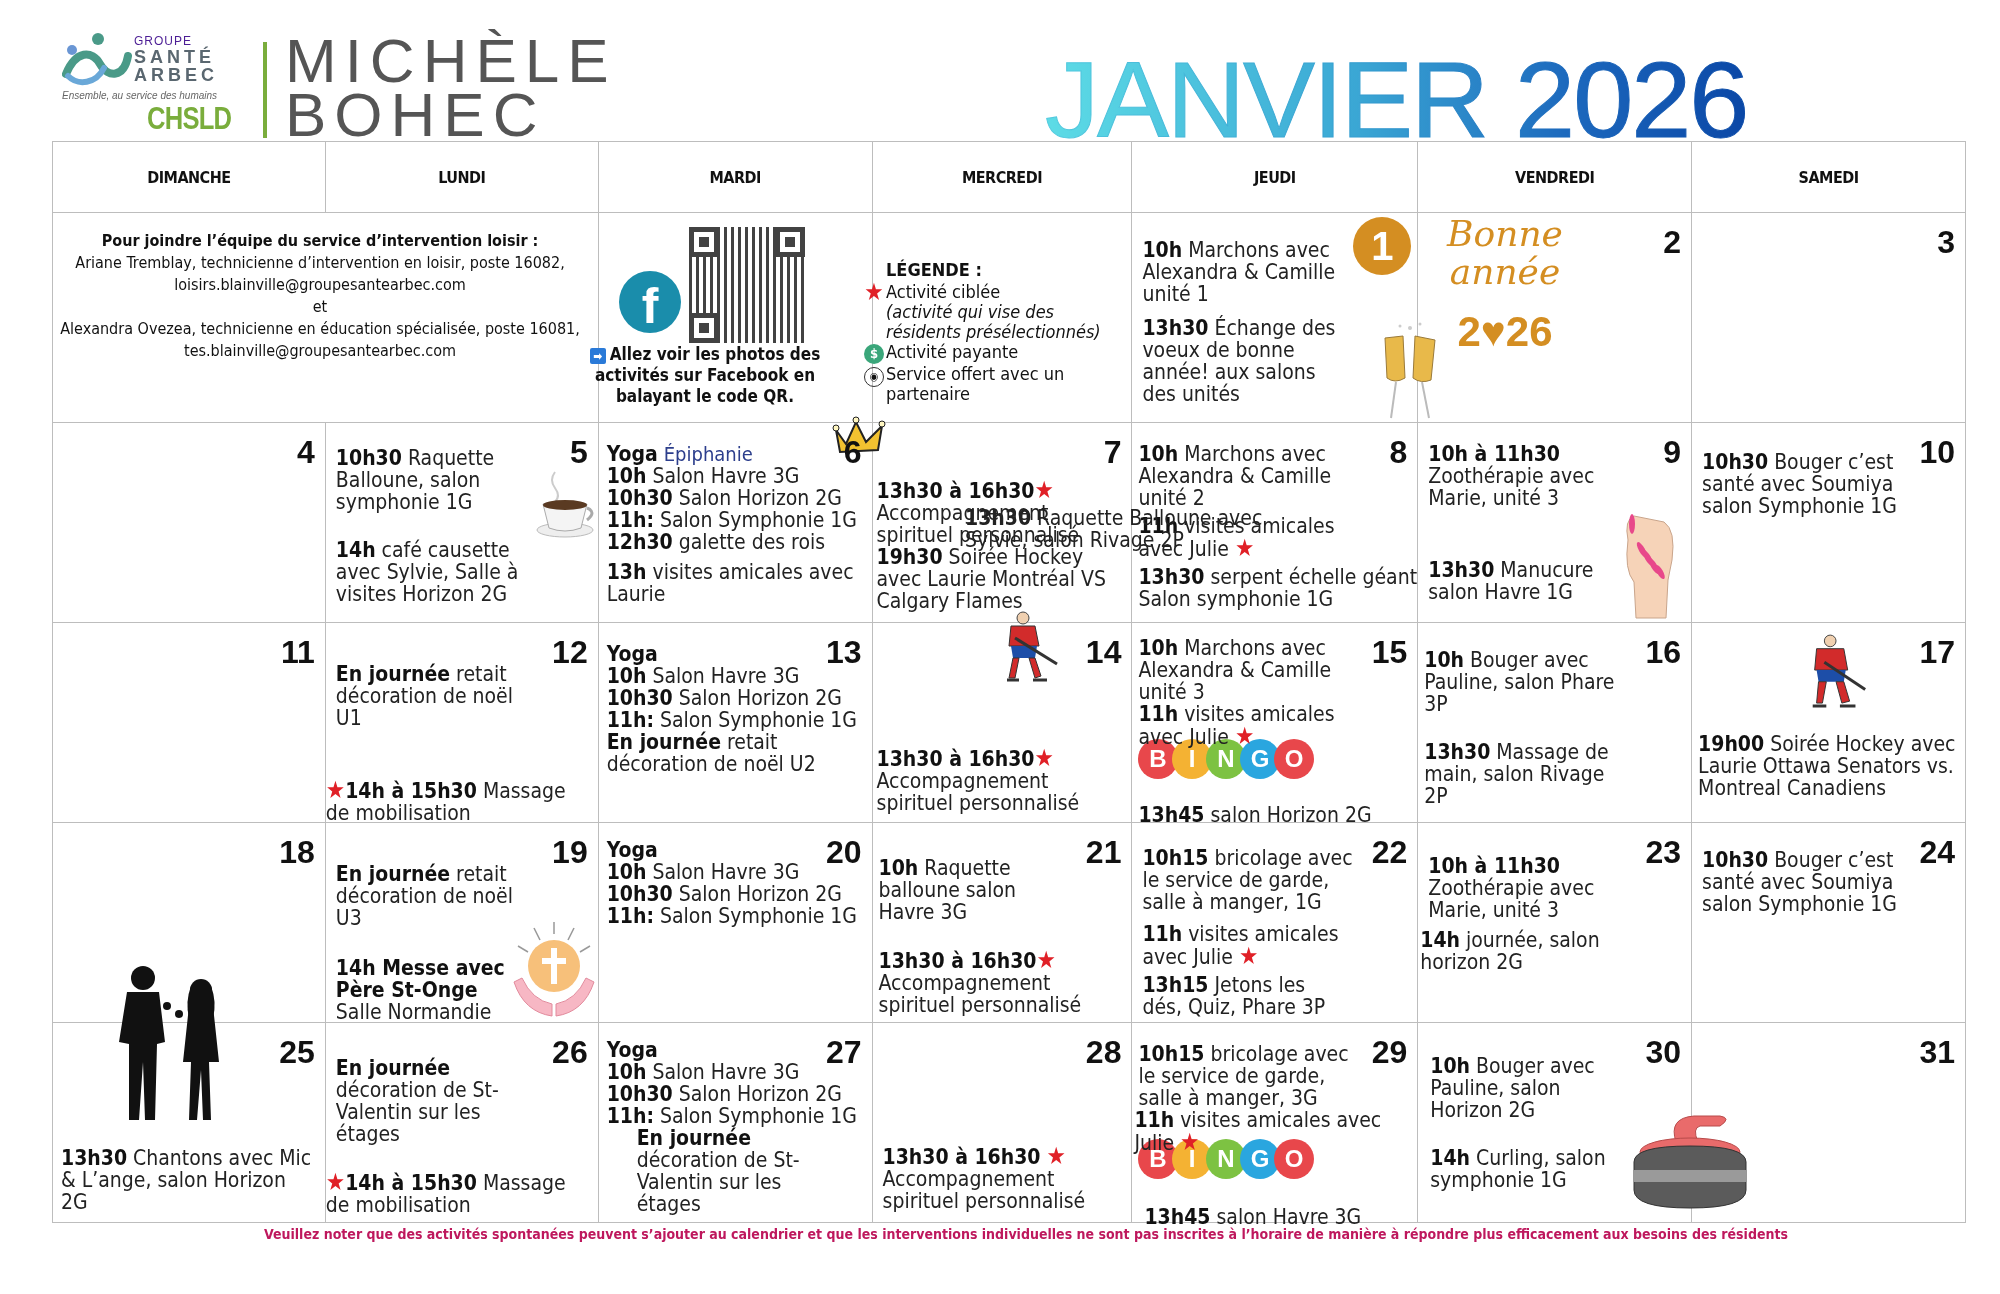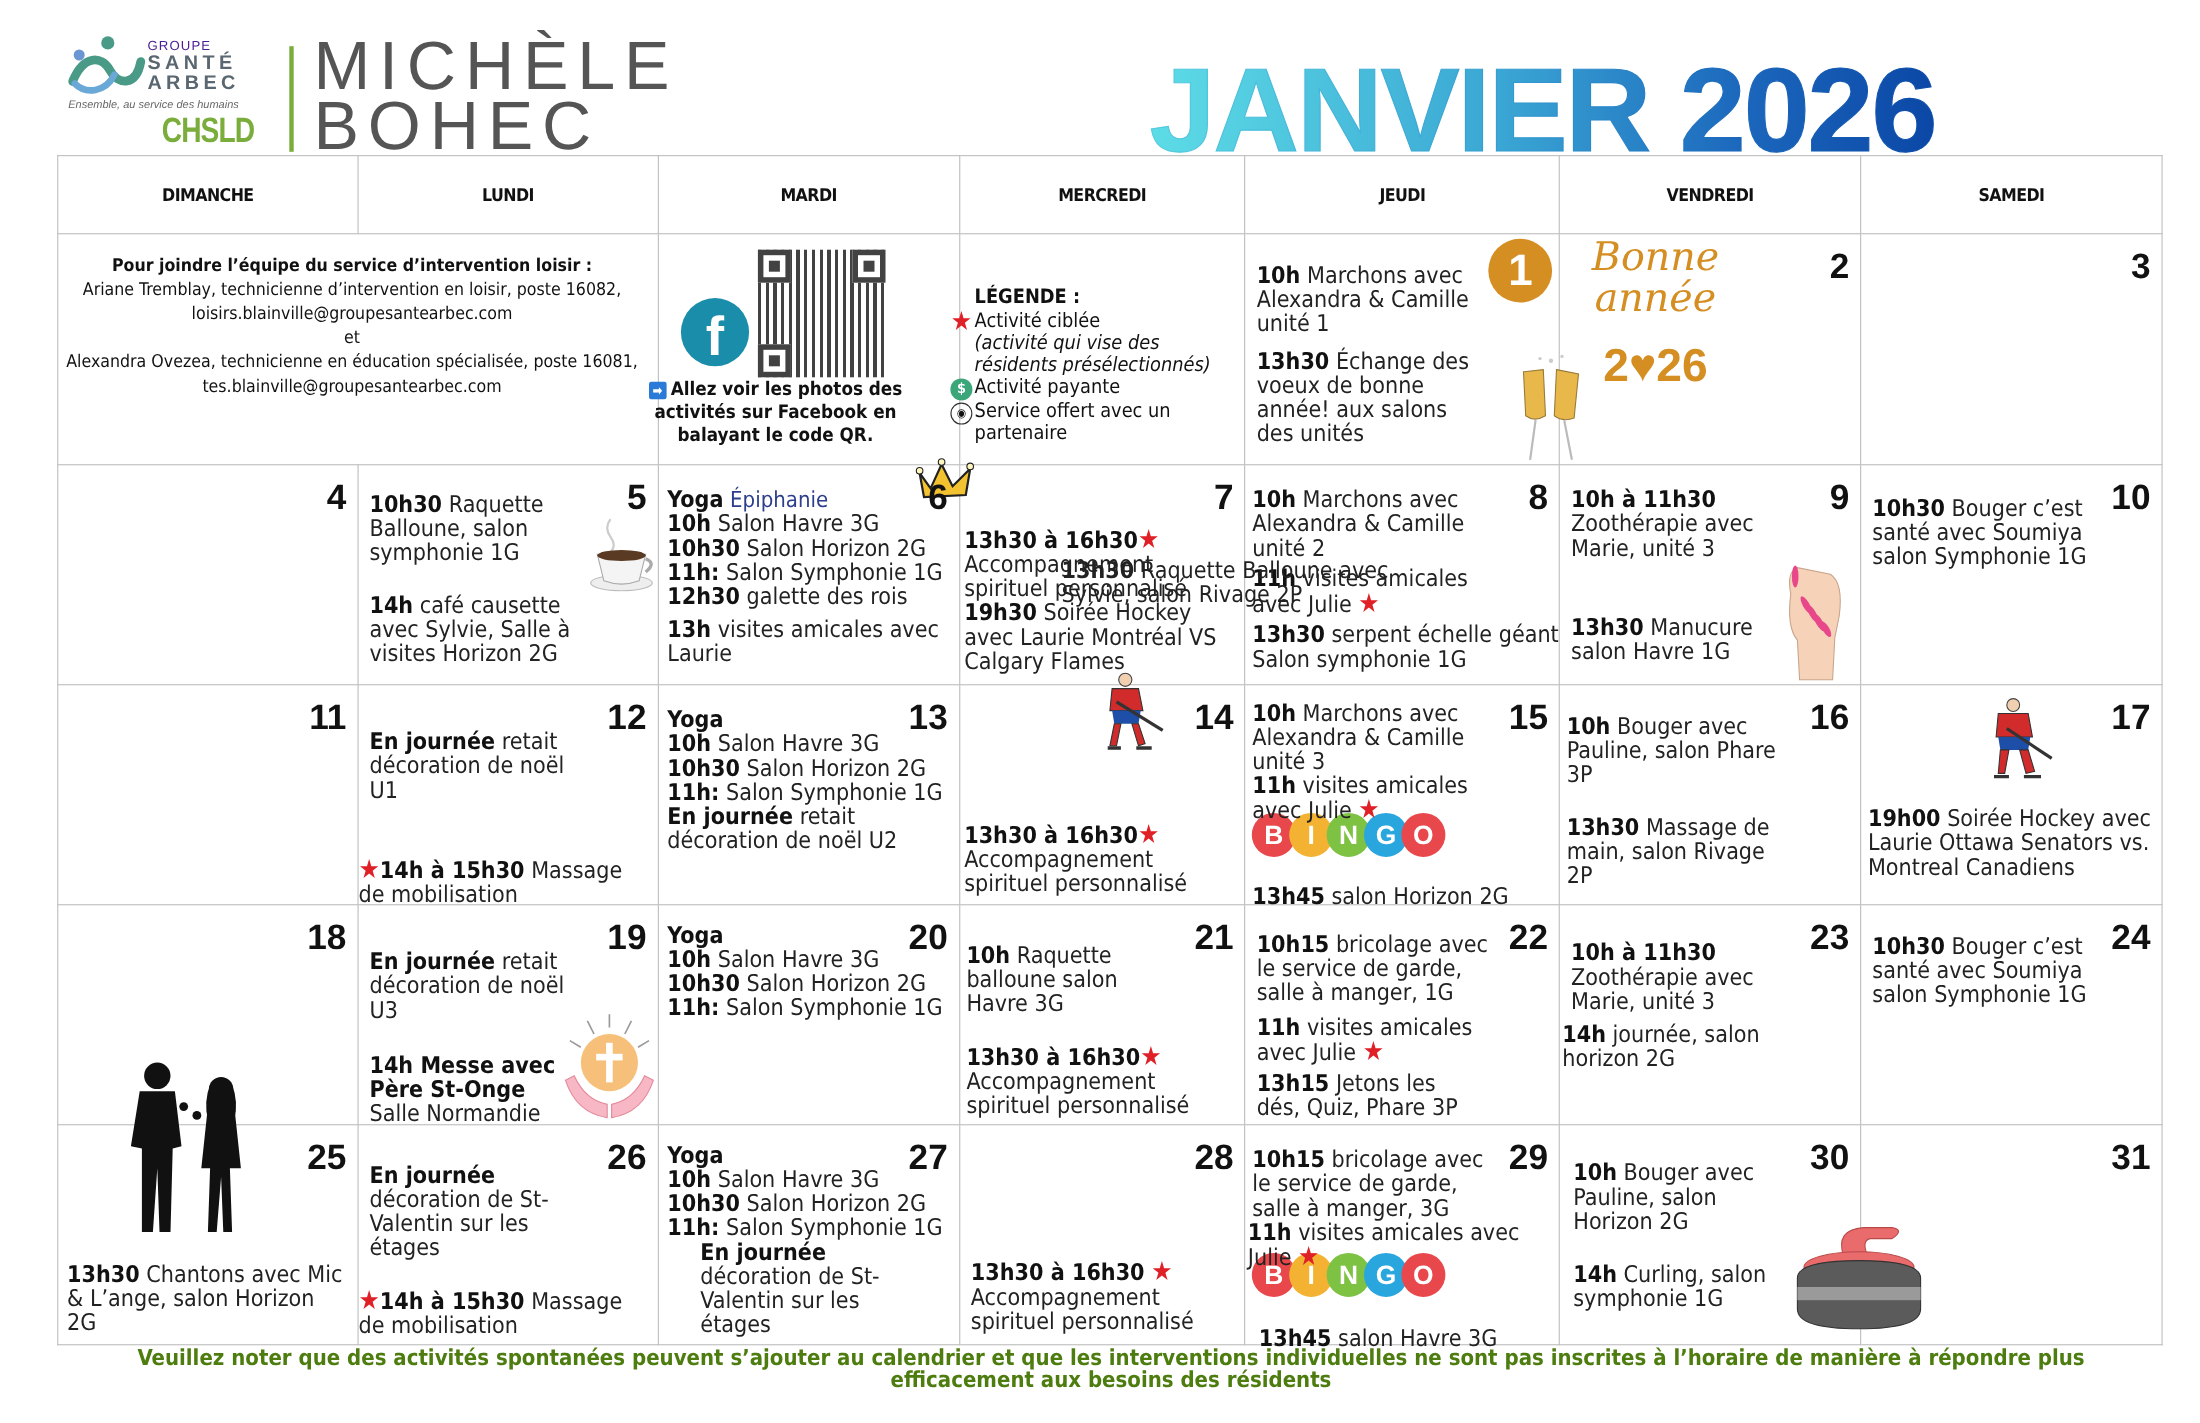--- a/index.html
+++ b/index.html
@@ -11,21 +11,21 @@
   .logo-mark { position: absolute; left: 0; top: 4px; width: 70px; height: 56px; }
   .logo-groupe { position: absolute; left: 72px; top: 6px; font-size: 12px; color: #4c1d95; letter-spacing: 1px; font-family: "Liberation Sans", sans-serif; }
   .logo-sante, .logo-arbec { position: absolute; left: 72px; font-size: 18px; font-weight: bold; color: #5a6770; letter-spacing: 4px; font-family: "Liberation Sans", sans-serif; line-height: 18px; }
   .logo-sante { top: 20px; }
   .logo-arbec { top: 38px; }
   .logo-tagline { position: absolute; left: 0; top: 62px; font-size: 10px; font-style: italic; color: #666; white-space: nowrap; font-family: "Liberation Sans", sans-serif; }
   .logo-chsld { position: absolute; left: 85px; top: 72px; font-size: 32px; font-weight: bold; color: #7aad3c; letter-spacing: -1px; font-family: "Liberation Sans Narrow", "Liberation Sans", sans-serif; transform: scaleX(0.8); transform-origin: left; }
   .logo-divider { position: absolute; left: 263px; top: 42px; width: 4px; height: 96px; background: #7aad3c; }
   .facility-name { position: absolute; left: 285px; top: 34px; font-family: "Liberation Sans", sans-serif; font-size: 62px; color: #555; letter-spacing: 8px; line-height: 54px; font-weight: 300; }
 
-  .month-title { position: absolute; left: 1045px; top: 50px; font-family: "Liberation Sans", "DejaVu Sans", sans-serif; font-weight: 700; font-size: 108px; line-height: 100px; letter-spacing: -2px;
+  .month-title { position: absolute; left: 1045px; top: 50px; font-family: "Liberation Sans", "DejaVu Sans", sans-serif; font-weight: 400; font-size: 108px; line-height: 100px; letter-spacing: -2px;
     background: linear-gradient(90deg, #5ddce6 0%, #3aa6d4 45%, #1c68bd 75%, #0b47a6 100%);
     -webkit-background-clip: text; background-clip: text; color: transparent; -webkit-text-stroke: 1px rgba(30,110,190,0.15); }
 
   
   .calendar { position: absolute; left: 52px; top: 141px; width: 1914px; border-collapse: collapse; }
   .calendar td, .calendar th { border: 1.5px solid #bdbdbd; vertical-align: top; position: relative; }
   .calendar th { height: 71px; font-family: "DejaVu Sans Condensed", "DejaVu Sans", sans-serif; font-weight: bold; font-size: 16px; color: #111; text-align: center; vertical-align: middle; letter-spacing: -0.5px; }
   .calendar td { height: 200px; overflow: visible; }
   .calendar tr.first-row td { height: 210px; }
 
@@ -71,21 +71,21 @@
   .fist { left: 1618px; top: 510px; width: 60px; height: 110px; }
   .hockey1 { left: 995px; top: 610px; width: 70px; height: 75px; }
   .hockey2 { left: 1803px; top: 632px; width: 68px; height: 80px; }
   .bingo { width: 180px; height: 44px; }
   .bingo1 { left: 1136px; top: 737px; }
   .bingo2 { left: 1136px; top: 1137px; }
   .mass { left: 508px; top: 920px; width: 92px; height: 100px; }
   .singers { left: 105px; top: 962px; width: 135px; height: 162px; }
   .curling { left: 1628px; top: 1112px; width: 125px; height: 98px; }
 
-  .footer-note { position: absolute; left: 60px; top: 1224px; width: 1900px; text-align: center; font-size: 20px; line-height: 20px; font-weight: bold; color: #4d7c0f; font-family: "DejaVu Sans Condensed", "DejaVu Sans", sans-serif; }
+  .footer-note { position: absolute; left: 76px; top: 1224px; width: 1900px; text-align: center; font-size: 14px; line-height: 20px; font-weight: bold; color: #be185d; font-family: "DejaVu Sans Condensed", "DejaVu Sans", sans-serif; }
 
   .overlap-text { position: absolute; left: 965px; top: 507px; width: 300px; font-size: 21px; line-height: 22px; color: #222; z-index: 4; }
 </style>
 </head>
 <body>
 
 <div class="logo">
   <svg class="logo-mark" viewBox="0 0 70 56">
     <circle cx="36" cy="7" r="6" fill="#4a9a88"></circle>
     <circle cx="10" cy="18" r="5" fill="#6a96d4"></circle>

